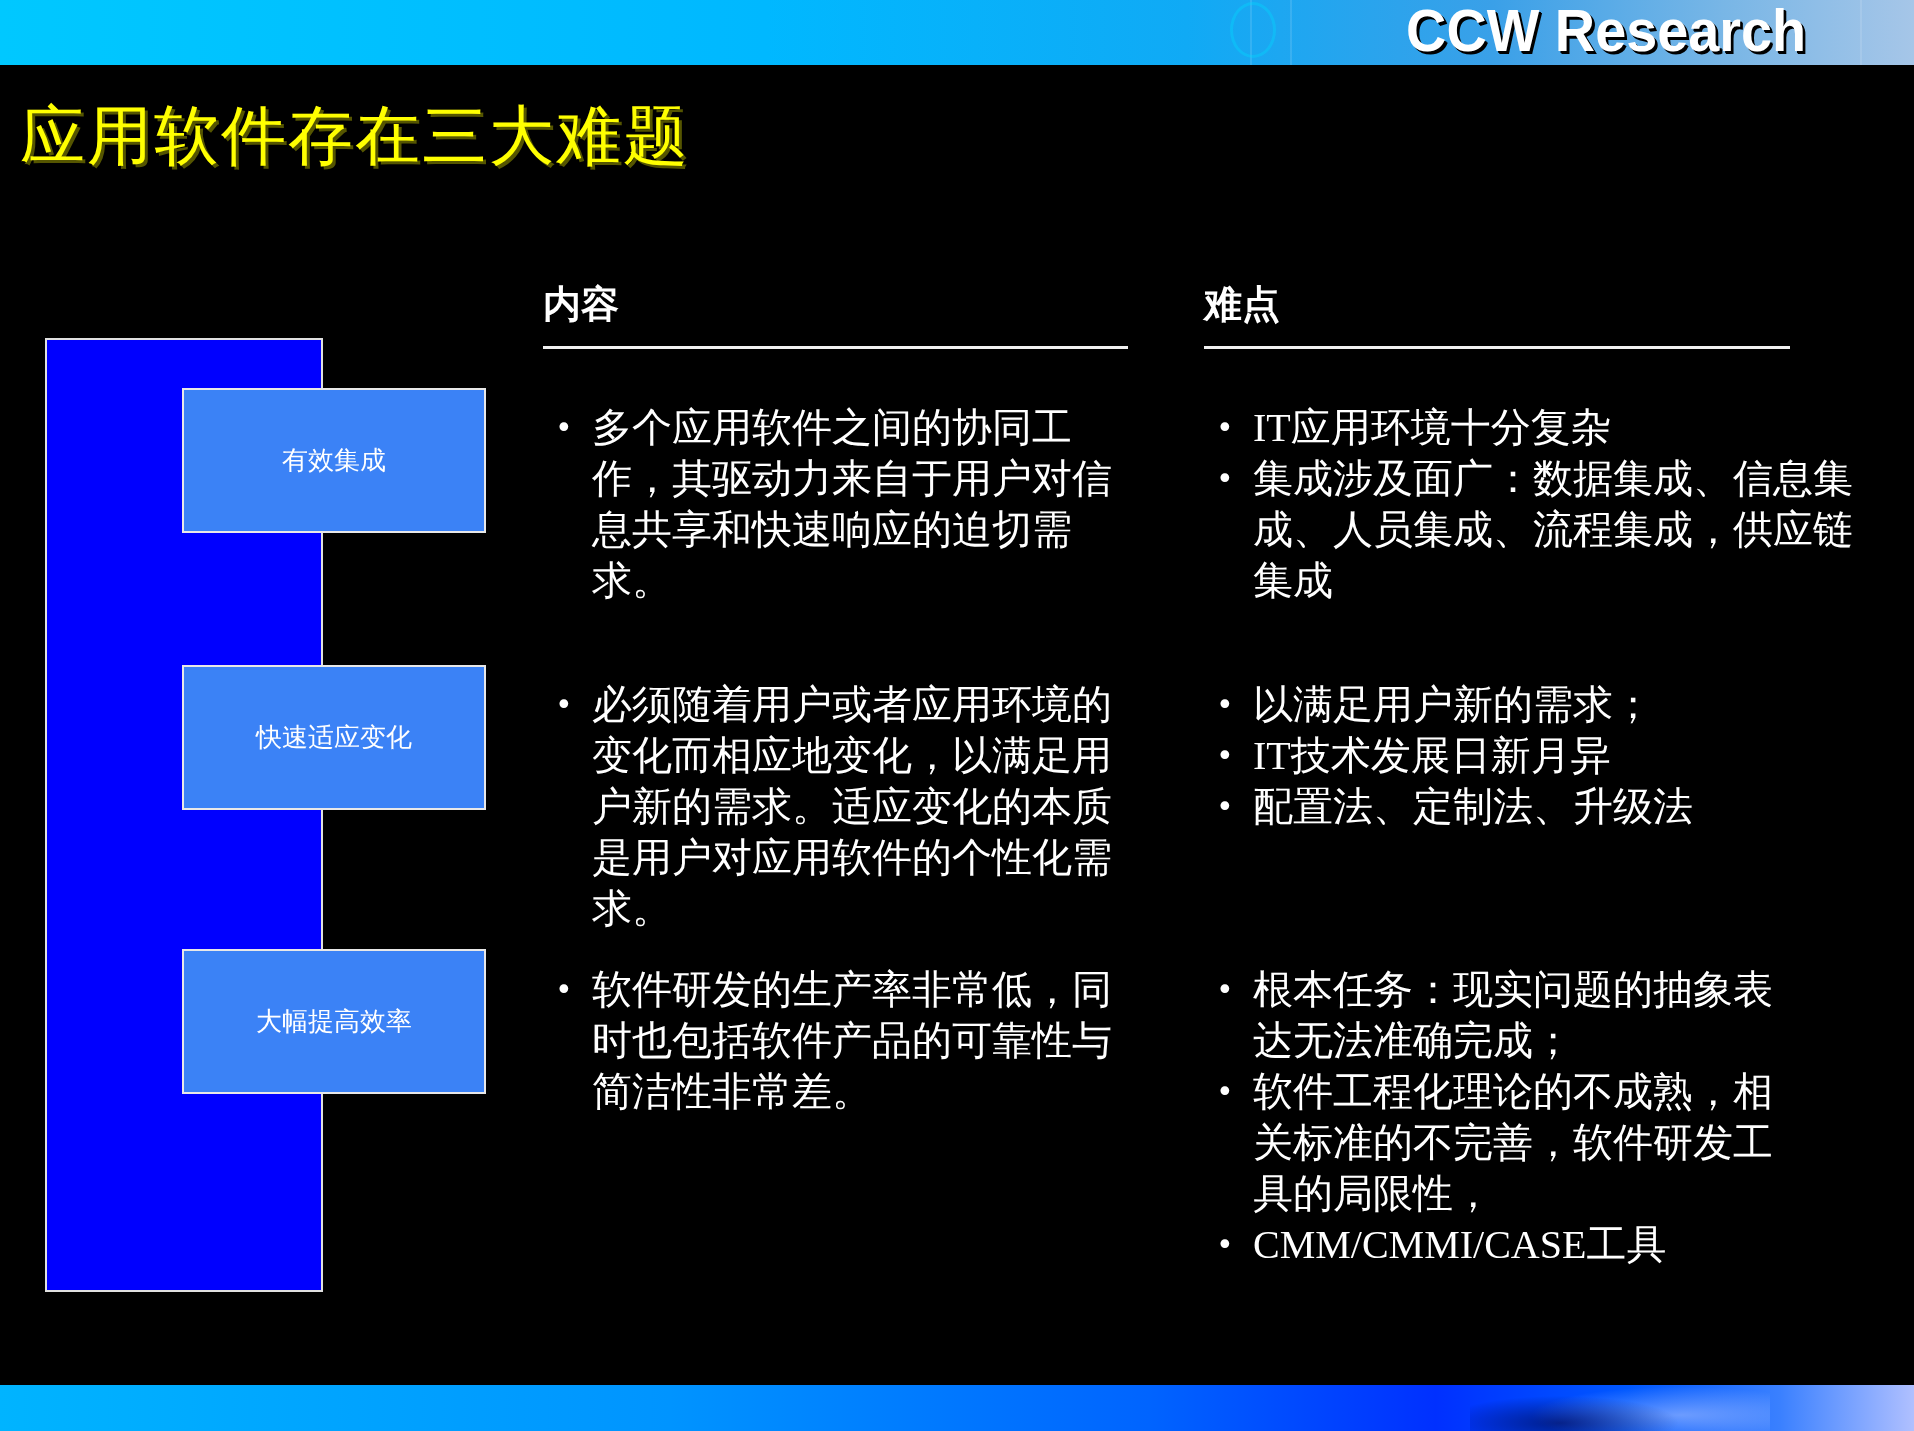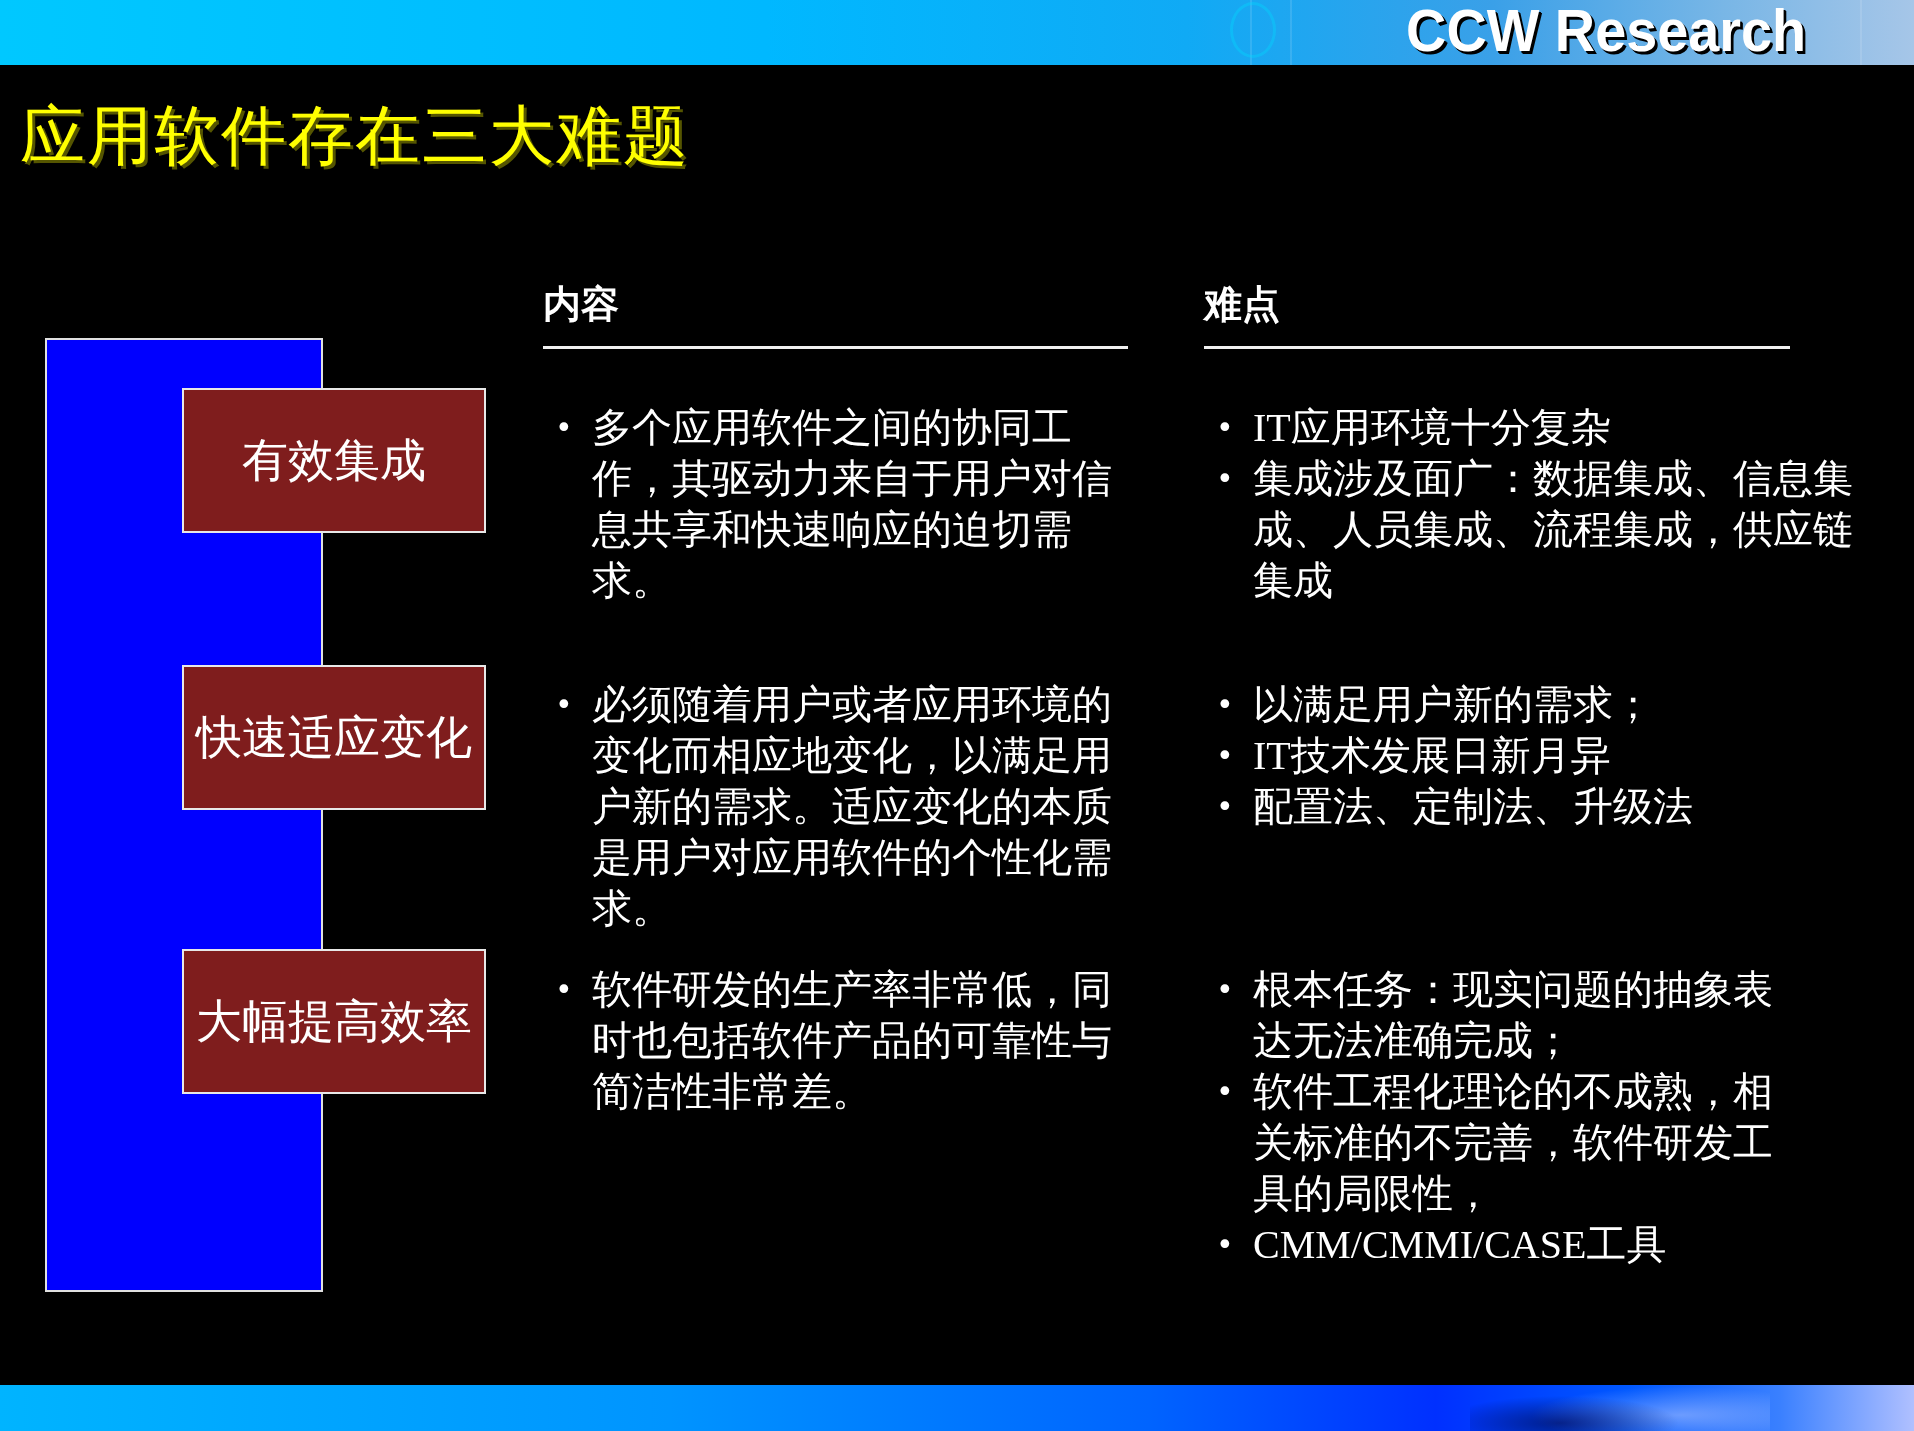--- a/index.html
+++ b/index.html
@@ -36,24 +36,24 @@
       text-shadow: 3px 3px 0 #555500;
       letter-spacing: 2px;
       white-space: nowrap;
     }
     .spine {
       position: absolute; left: 45px; top: 338px; width: 274px; height: 950px;
       background: #0000ff; border: 2px solid #e0e0e0;
     }
     .cat-box {
       position: absolute; left: 182px; width: 300px; height: 141px;
-      background: #7f1d1d; border: 2px solid #e8e8e8;
+      background: #3b82f6; border: 2px solid #e8e8e8;
       display: flex; align-items: center; justify-content: center;
       color: #ffffff; font-family: "DejaVu Serif", "Liberation Serif", serif;
-      font-size: 46px; white-space: nowrap;
+      font-size: 26px; white-space: nowrap;
     }
     .col-head {
       position: absolute; top: 276px;
       font-size: 38px; line-height: 56px; color: #ffffff; font-weight: bold;
       font-family: "DejaVu Sans", sans-serif;
     }
     .col-rule {
       position: absolute; top: 346px; height: 3px; background: #f0f0f0;
     }
     .bullets {

